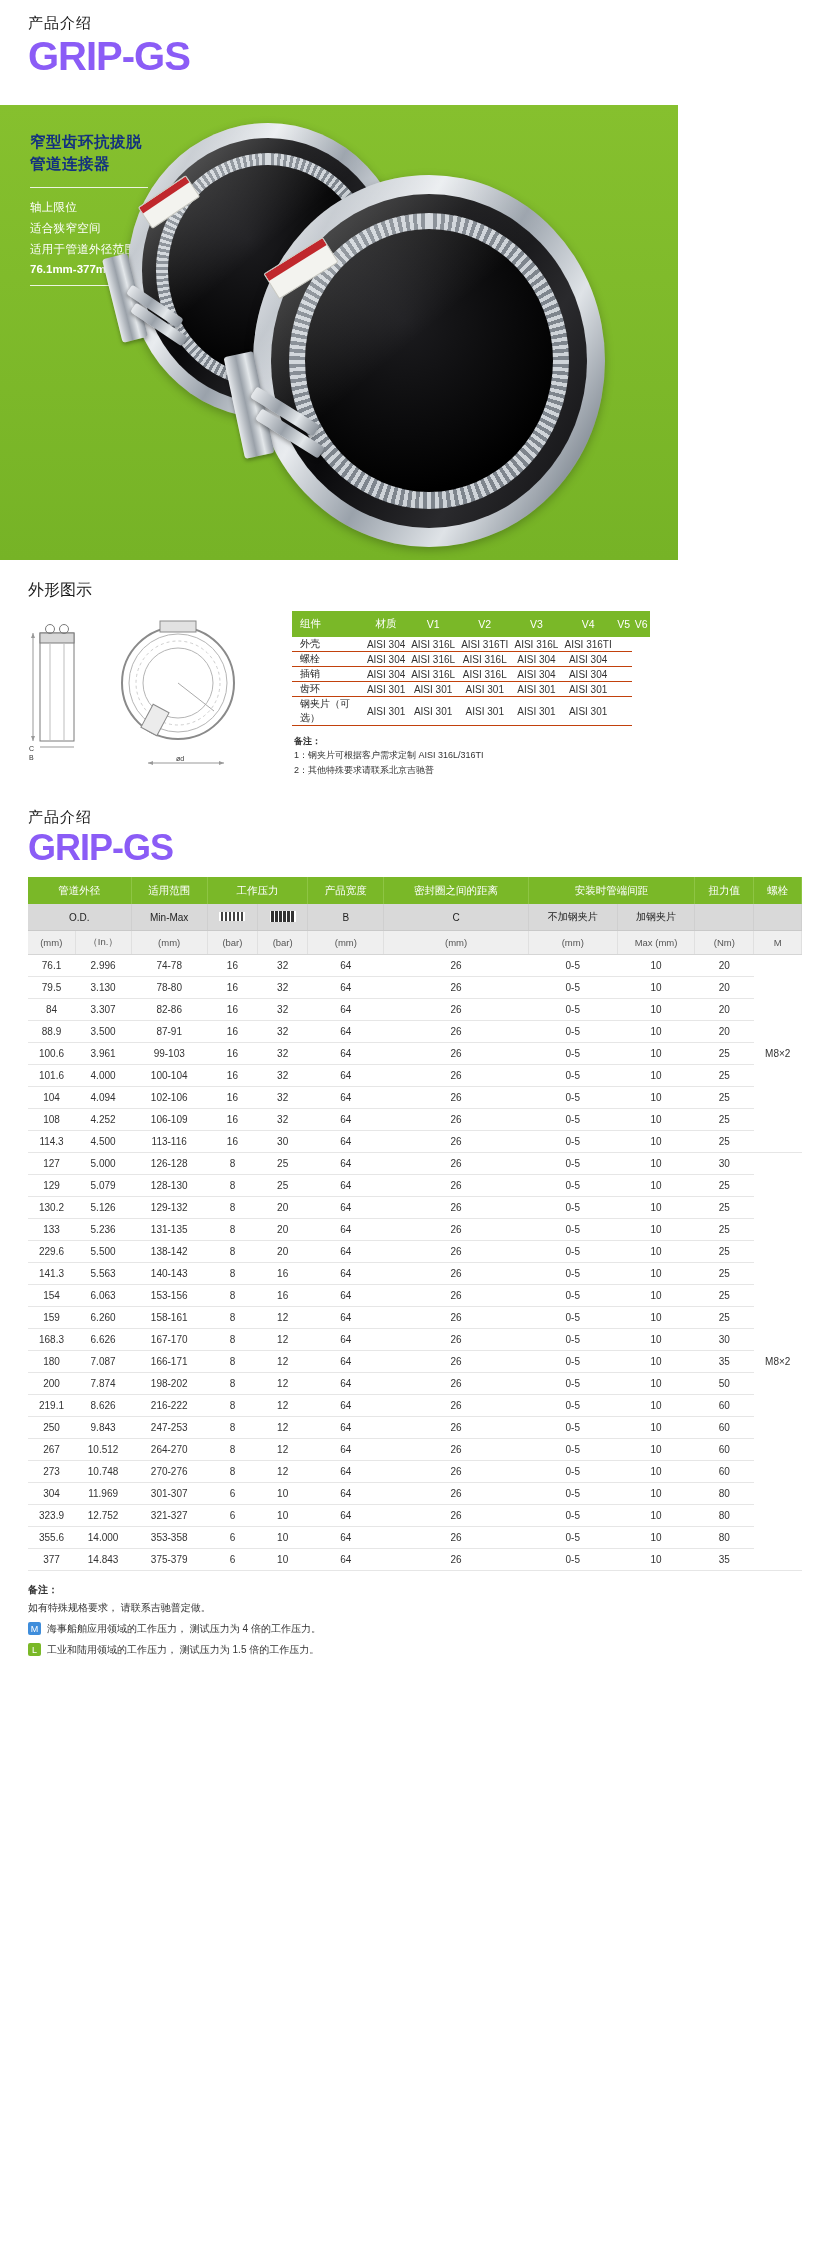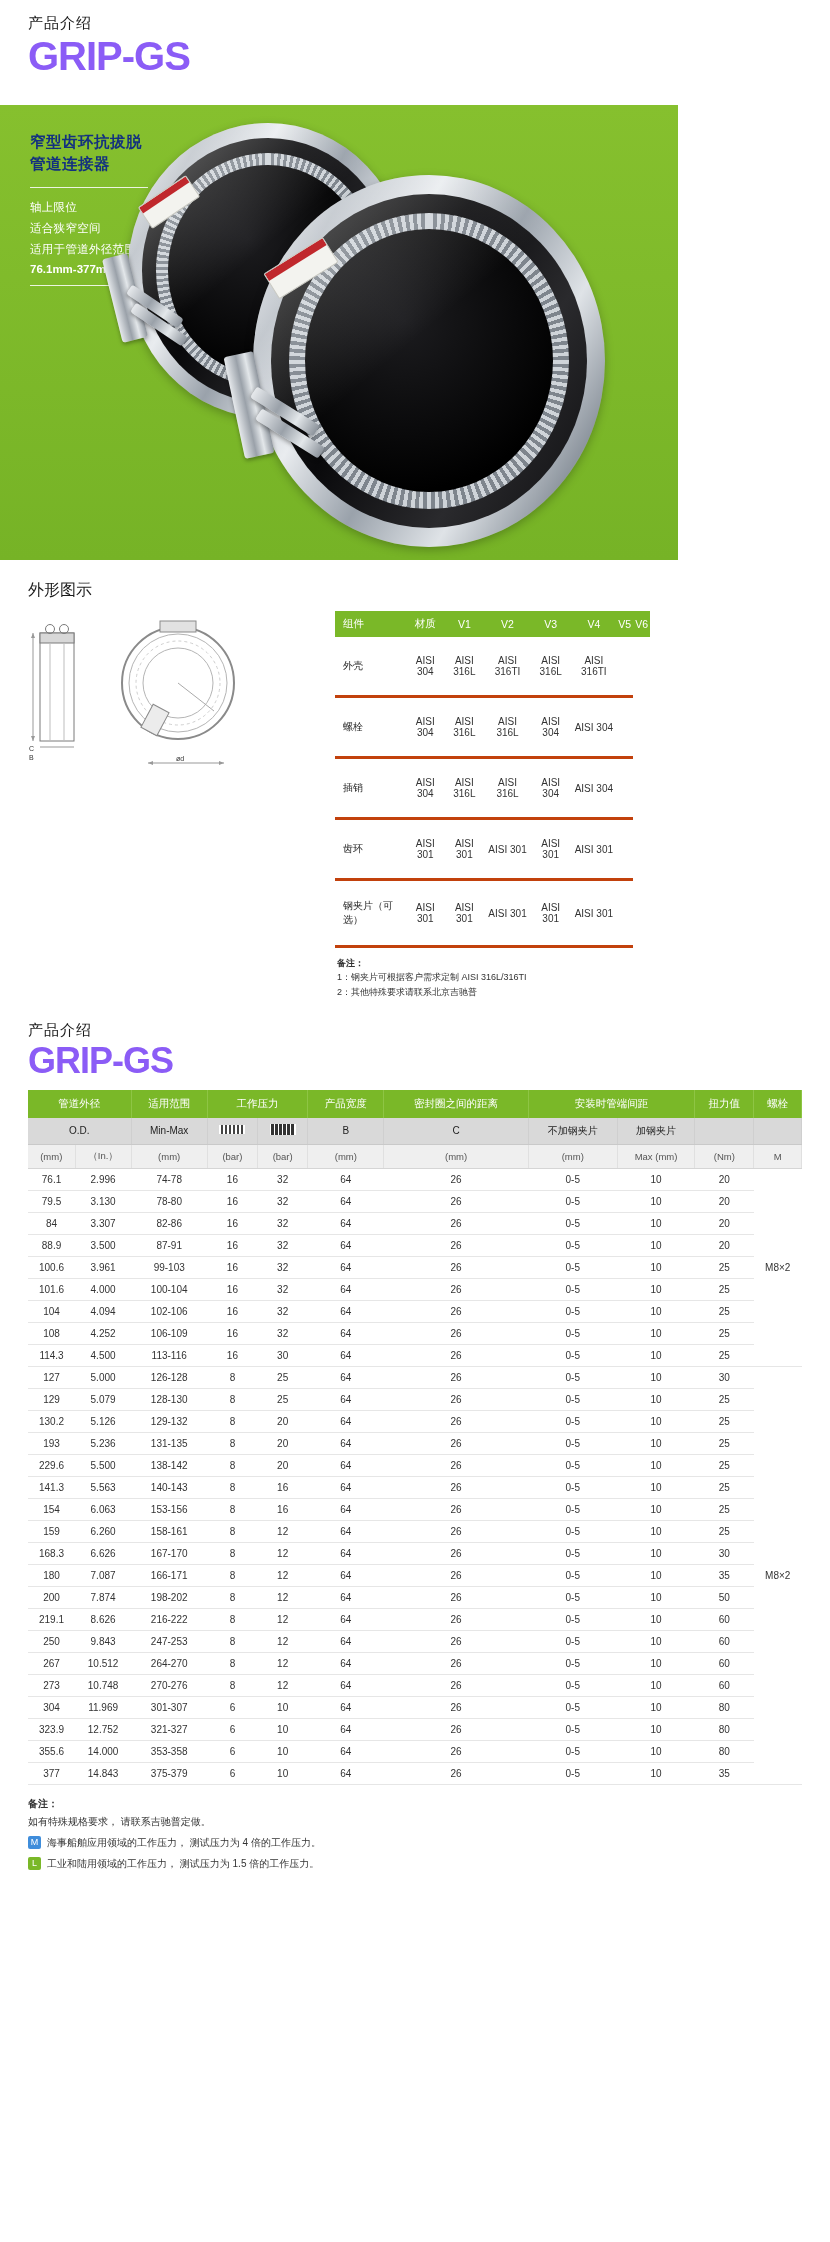--- a/index.html
+++ b/index.html
@@ -71,29 +71,29 @@
     position:absolute; background:#f3f3ef; border:1px solid #c9c9c2; border-radius:2px;
     font-size:3px; overflow:hidden;
   }
   .label-tag .red { background:#c0282d; height:30%; }
 
   
   .sec2 { padding: 20px 28px 10px 28px; }
   .sec-title { font-size: 16px; color:#1b1b1b; margin-bottom: 10px; }
   .sec2-row { display:flex; gap: 14px; align-items: flex-start; }
   .drawings { width: 250px; position: relative; height: 175px; }
-  .mat-table-wrap { flex:1;margin-left:43px; }
+  .mat-table-wrap { flex:1; }
   table.mat { border-collapse: collapse; width: 100%; font-size: 10px; }
   table.mat th {
     background: #7ab828; color:#fff; font-weight: normal; padding: 6px 2px;
     font-size: 10.5px; border:none;
   }
   table.mat th.first { text-align:left; padding-left: 8px; width: 72px;}
   table.mat td {
-    border-bottom: 3px solid #c2410c; padding: 18px 2px; text-align:center; color:#333;
+    border-bottom: 1px solid #c2410c; padding: 0 2px; text-align:center; color:#333;
   }
   table.mat td.first { text-align:left; padding-left: 8px; color:#222; }
   .mat-note { font-size: 9px; color:#333; line-height:1.6; margin-top: 8px; padding-left: 2px;}
   .mat-note b { font-weight: bold; }
 
   
   .sec3 { padding: 12px 28px 0 28px; }
   .sec3 .kicker { font-size: 15px; }
   .sec3 .brand { font-size: 36px; margin-bottom: 10px;}
   table.spec { border-collapse: collapse; width: 774px; font-size: 10px; }
@@ -474,21 +474,21 @@
             <td>129-132</td>
             <td>8</td>
             <td>20</td>
             <td>64</td>
             <td>26</td>
             <td>0-5</td>
             <td>10</td>
             <td>25</td>
           </tr>
           <tr>
-            <td>193</td>
+            <td>133</td>
             <td>5.236</td>
             <td>131-135</td>
             <td>8</td>
             <td>20</td>
             <td>64</td>
             <td>26</td>
             <td>0-5</td>
             <td>10</td>
             <td>25</td>
           </tr>

